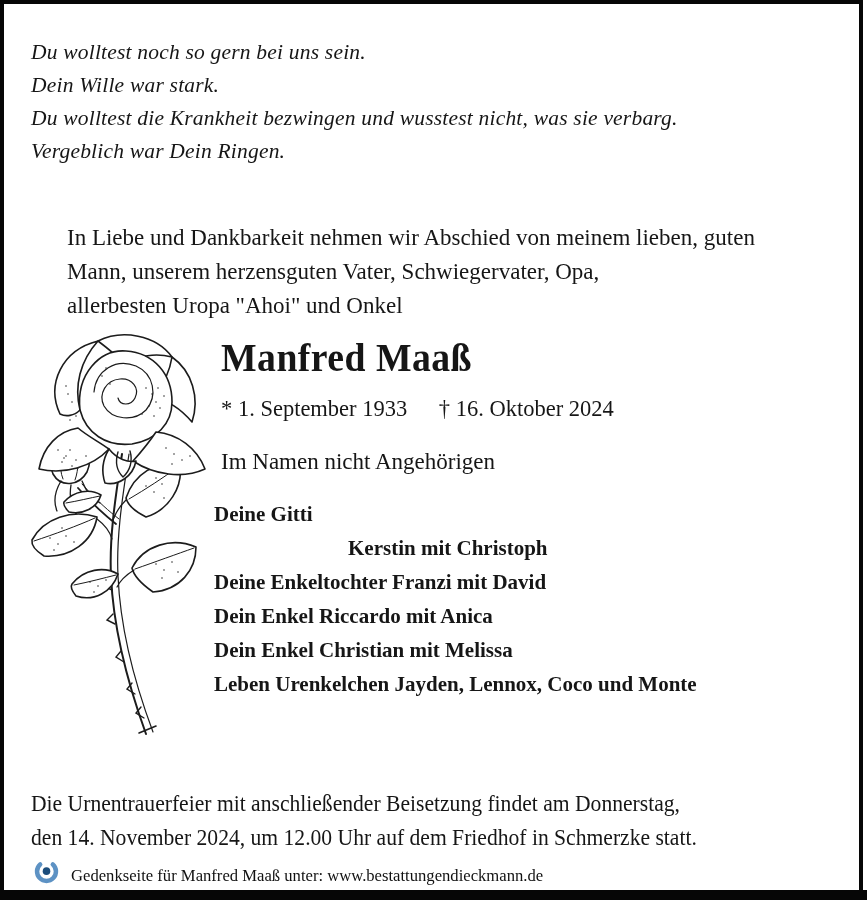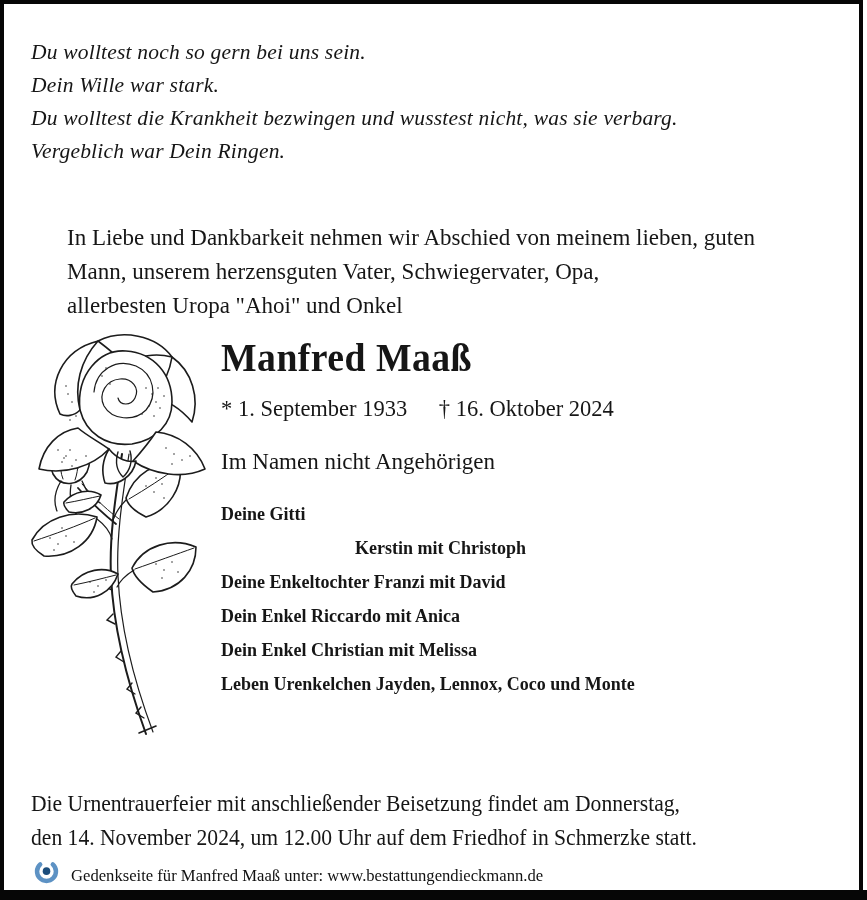--- a/index.html
+++ b/index.html
@@ -75,22 +75,22 @@
     margin-left: 26px;
   }
   .on-behalf {
     position: absolute;
     left: 221px; top: 449px;
     font-size: 23px;
     white-space: nowrap;
   }
   .mourners {
     position: absolute;
-    left: 221px; top: 497px;
-    font-size: 18px;
+    left: 214px; top: 497px;
+    font-size: 21px;
     font-weight: 700;
     line-height: 34px;
     white-space: nowrap;
   }
   .mourners .indent {
     padding-left: 134px;
   }
   .funeral {
     position: absolute;
     left: 31px; top: 786px;

